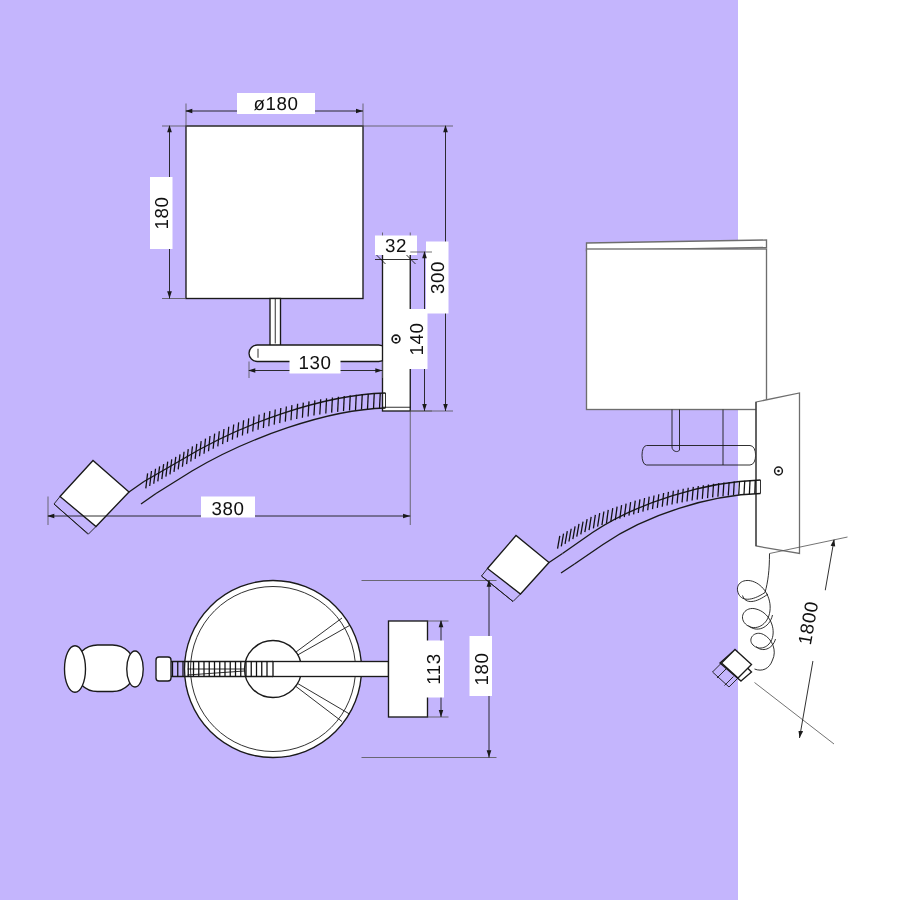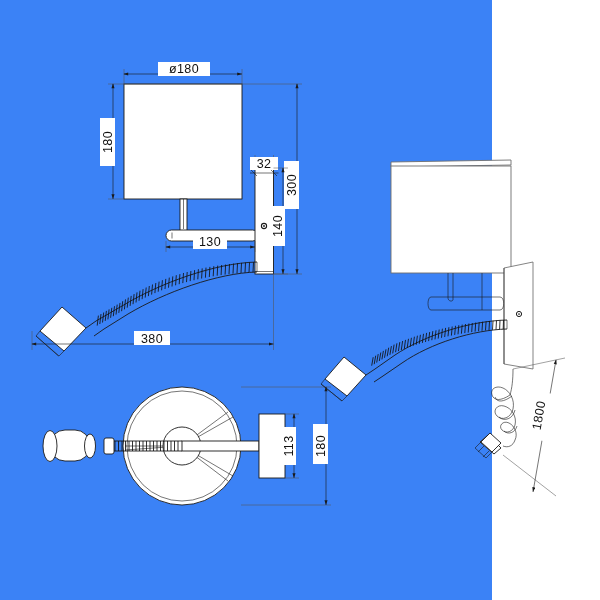--- a/index.html
+++ b/index.html
@@ -4,21 +4,21 @@
 <style>
   html,body{margin:0;padding:0;background:#ffffff;}
   body{
     width:600px;height:600px;
     font-family:"Liberation Sans", sans-serif;
     overflow:hidden;
     position:relative;
   }
   #sheet{
     position:absolute;left:0;top:0;width:492px;height:600px;
-    background:#3b82f6;
+    background:#c4b5fd;
   }
   svg{display:block;}
   .ln{stroke:#1a1a1a;fill:none;stroke-width:0.9;}
   .thin{stroke:#1a1a1a;fill:none;stroke-width:0.6;}
   .dim{stroke:#1a1a1a;fill:none;stroke-width:0.6;}
   .ext{stroke:#555;fill:none;stroke-width:0.55;}
   .fillw{fill:#ffffff;stroke:#1a1a1a;stroke-width:0.9;}
   .dimtext{
     font-family:"Liberation Sans", sans-serif;
     font-size:12.5px;fill:#111;

